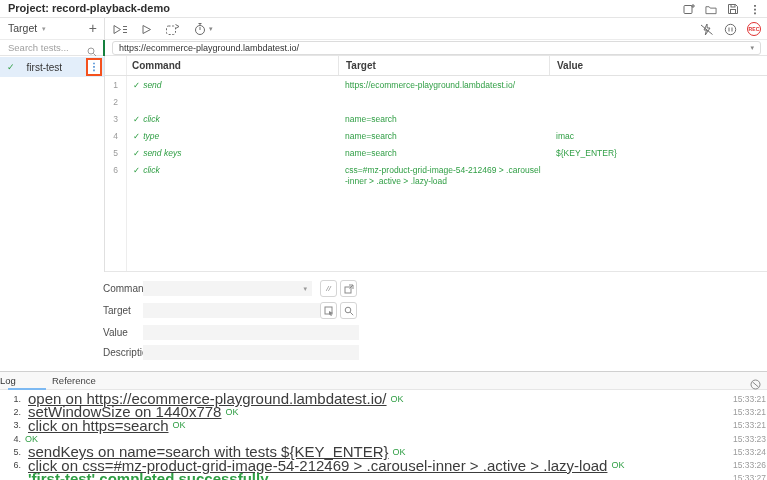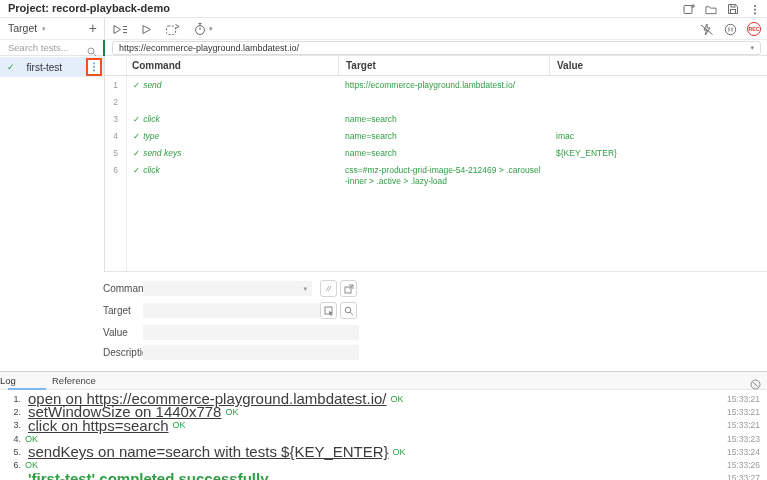--- a/index.html
+++ b/index.html
@@ -82,21 +82,21 @@
   .tab { position:absolute; top:0; height:18px; line-height:18px; font-size:9.5px; text-align:left; cursor:pointer; }
   .tab-log { left:0; width:52px; color:#333; }
   .tab-underline { position:absolute; left:8px; bottom:0; width:38px; height:2px; background:#7db9f2; }
   .tab-ref { left:52px; width:64px; color:#444; }
   .clear-log { position:absolute; right:6px; top:4px; cursor:pointer; }
   .log-entries { position:absolute; left:0; right:0; top:392px; }
   .log-entry { display:flex; align-items:center; height:13.3px; }
   .le-num { width:15px; margin-left:6px; text-align:right; font-size:9px; color:#444; }
   .le-text { margin-left:7px; font-size:15px; color:#3c3c3c; white-space:nowrap;text-decoration:underline; }
   .le-ok { margin-left:4px; font-size:9px; color:#2f9e44; }
-  .le-time { margin-left:auto; margin-right:7px; font-size:8.5px; color:#9b9b9b; }
+  .le-time { margin-left:auto; margin-right:1px; font-size:8.5px; color:#9b9b9b; }
   .le-final .le-text { font-weight:bold; color:#2f9e44; }
 </style>
 </head>
 <body>
 
 <div class="app">
 
   <div class="app-header">
     <div class="project-title">
       <span>Project:</span><span>record-playback-demo</span>
@@ -335,20 +335,21 @@
       <span class="le-time">15:33:23</span>
     </div>
     <div class="log-entry">
       <span class="le-num">5.</span>
       <span class="le-text">sendKeys on name=search with tests ${KEY_ENTER}</span>
       <span class="le-ok">OK</span>
       <span class="le-time">15:33:24</span>
     </div>
     <div class="log-entry">
       <span class="le-num">6.</span>
+      <span class="le-text">click on css=#mz-product-grid-image-54-212469 &gt; .carousel-inner &gt; .active &gt; .lazy-load</span>
       <span class="le-ok">OK</span>
       <span class="le-time">15:33:26</span>
     </div>
     <div class="log-entry le-final">
       <span class="le-num"></span>
       <span class="le-text">'first-test' completed successfully</span>
       <span class="le-time">15:33:27</span>
     </div>
   </div>
 

